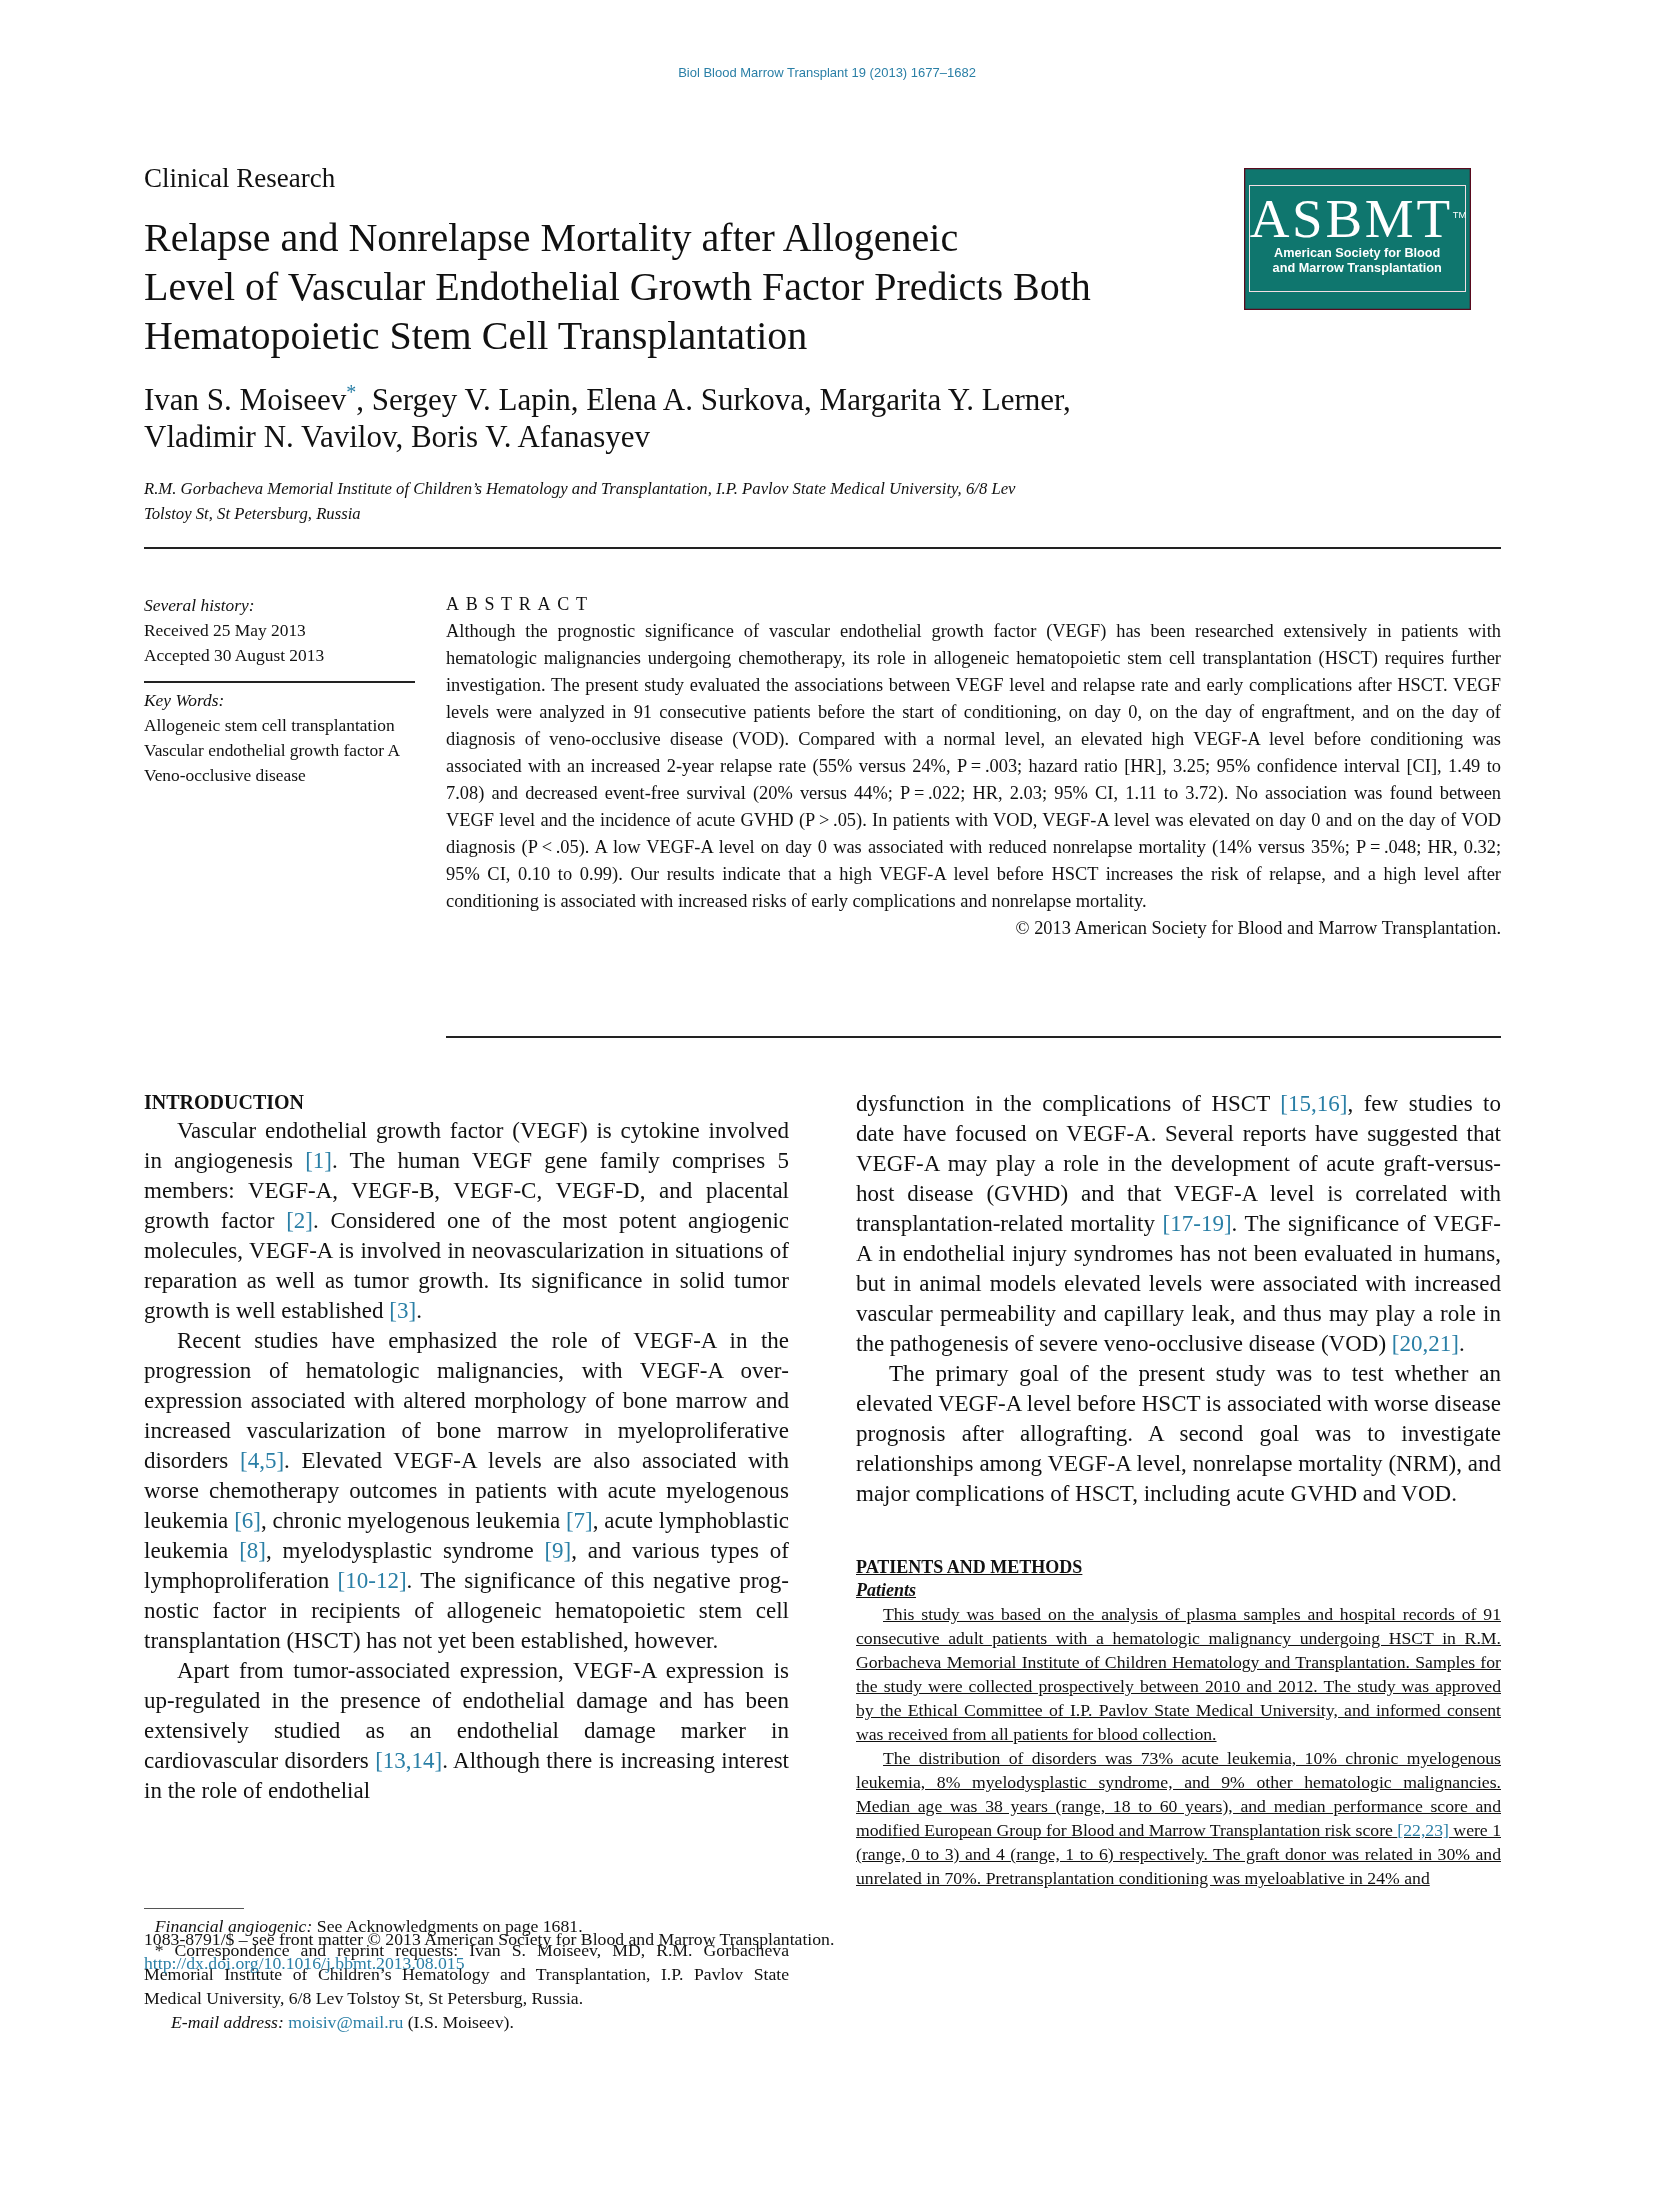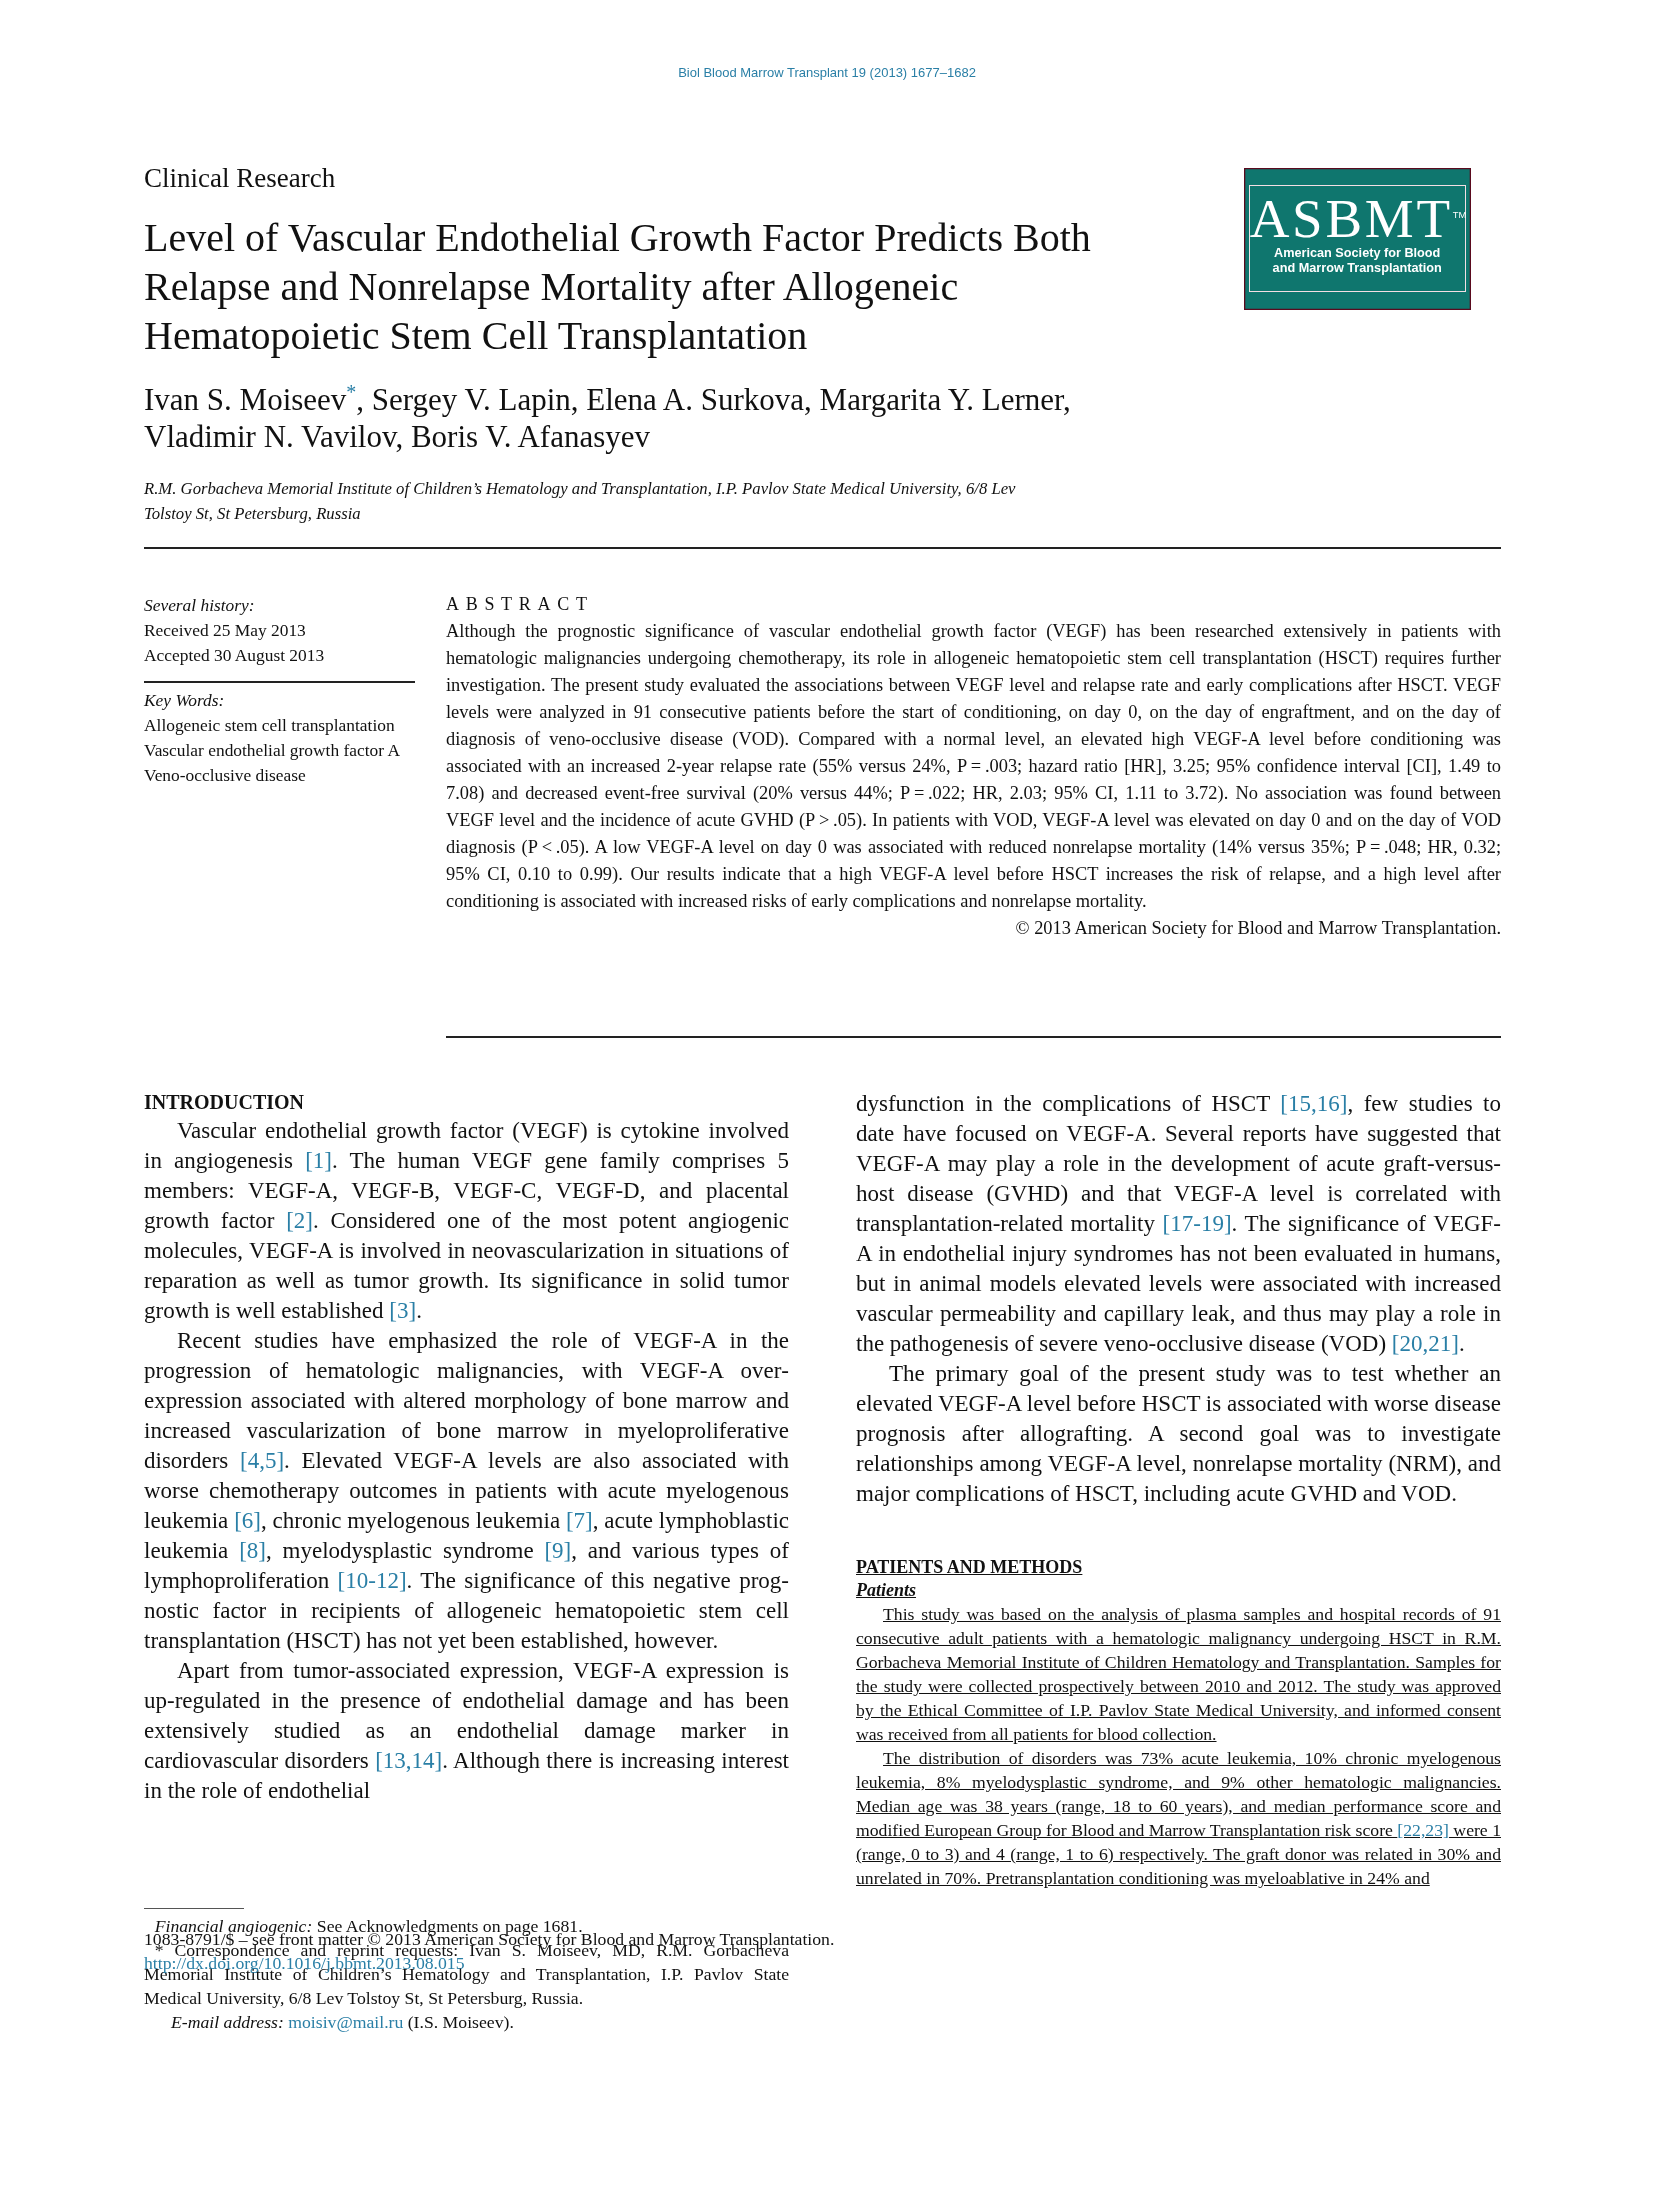--- a/index.html
+++ b/index.html
@@ -51,22 +51,22 @@
   .footnotes .email { text-indent:27px; }
   .bottom { top:1927px; left:144px; font-size:17.7px; line-height:24px; font-family:"Liberation Serif", serif; }
 </style>
 </head>
 <body>
 
 <div class="abs journal">Biol Blood Marrow Transplant 19 (2013) 1677–1682</div>
 <div class="abs section-label">Clinical Research</div>
 
 <div class="abs title">
+  <div>Relapse and Nonrelapse Mortality after Allogeneic</div>
   <div>Level of Vascular Endothelial Growth Factor Predicts Both</div>
-  <div>Relapse and Nonrelapse Mortality after Allogeneic</div>
   <div>Hematopoietic Stem Cell Transplantation</div>
 </div>
 
 <div class="abs logo">
   <div class="logo-inner">
     <div class="logo-mark"><span>ASBMT</span><sup>TM</sup></div>
     <div class="logo-sub">American Society for Blood</div>
     <div class="logo-sub">and Marrow Transplantation</div>
   </div>
 </div>

